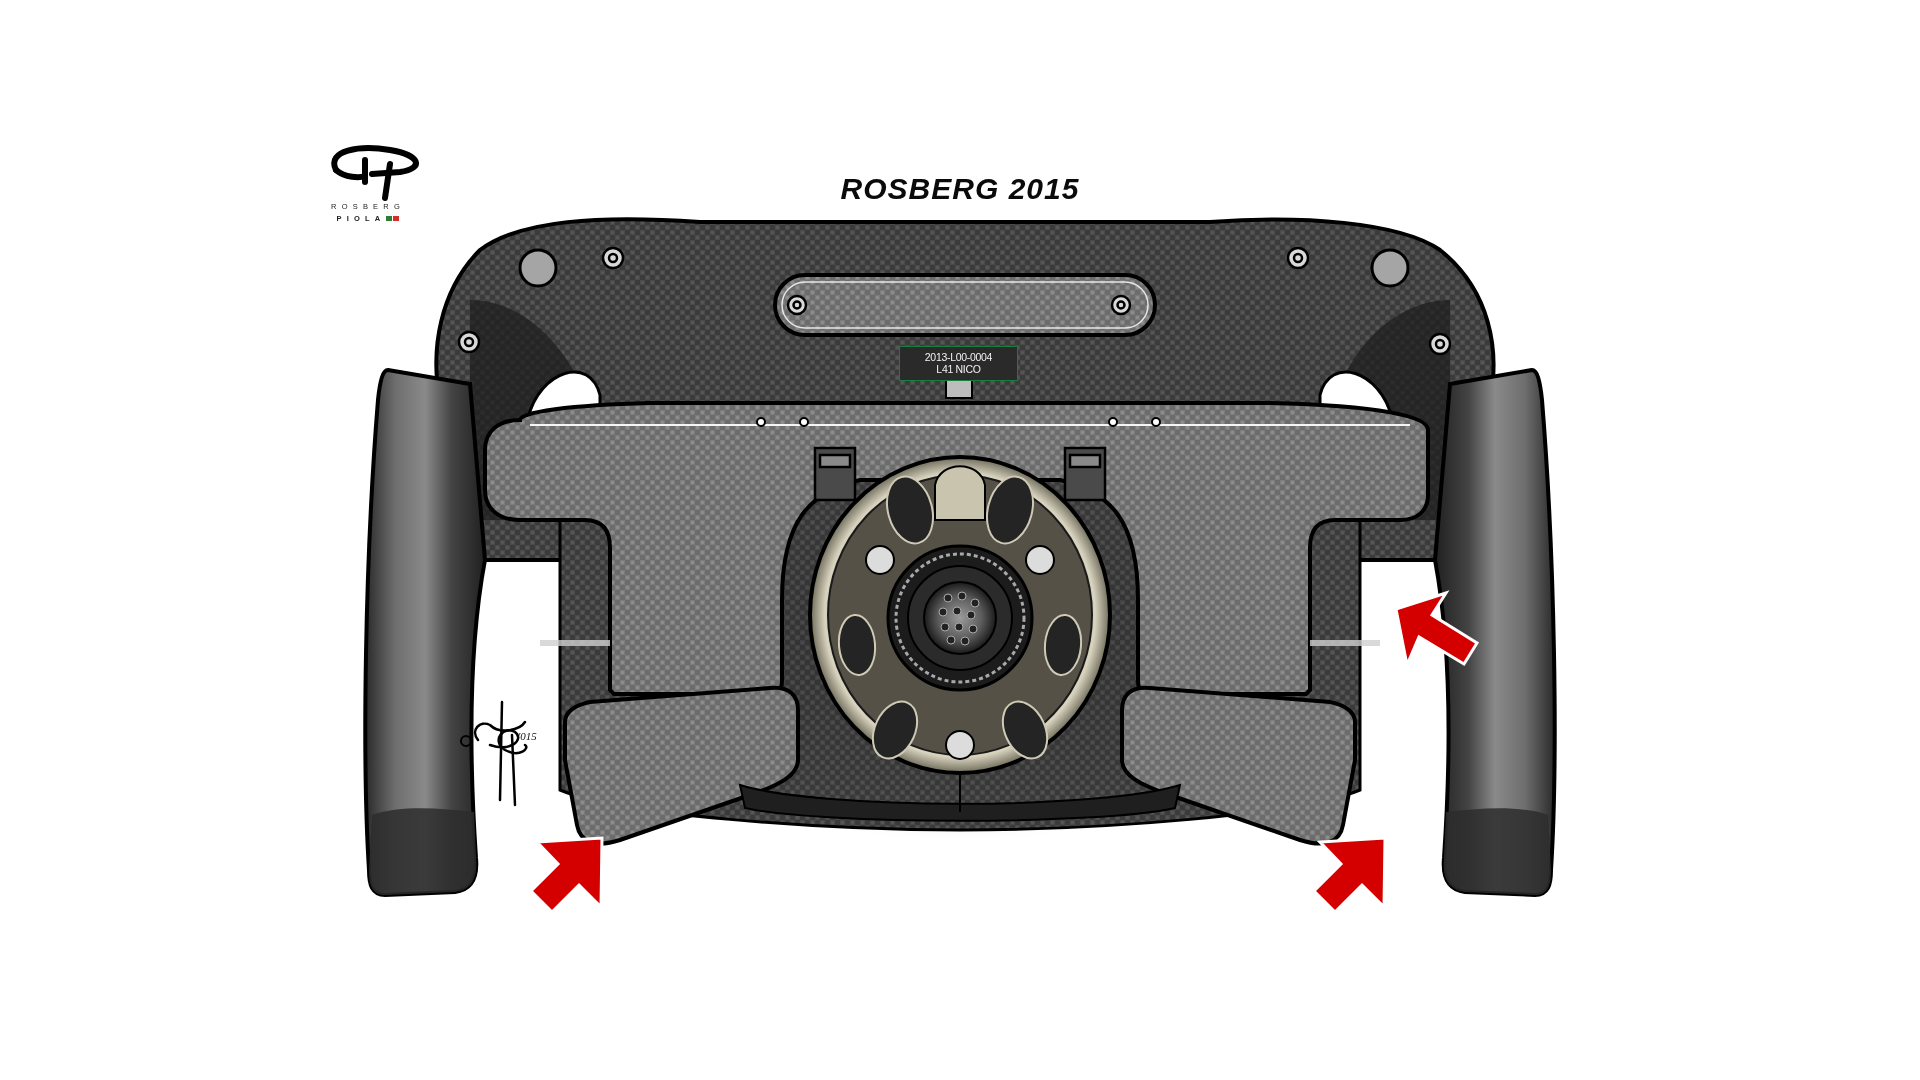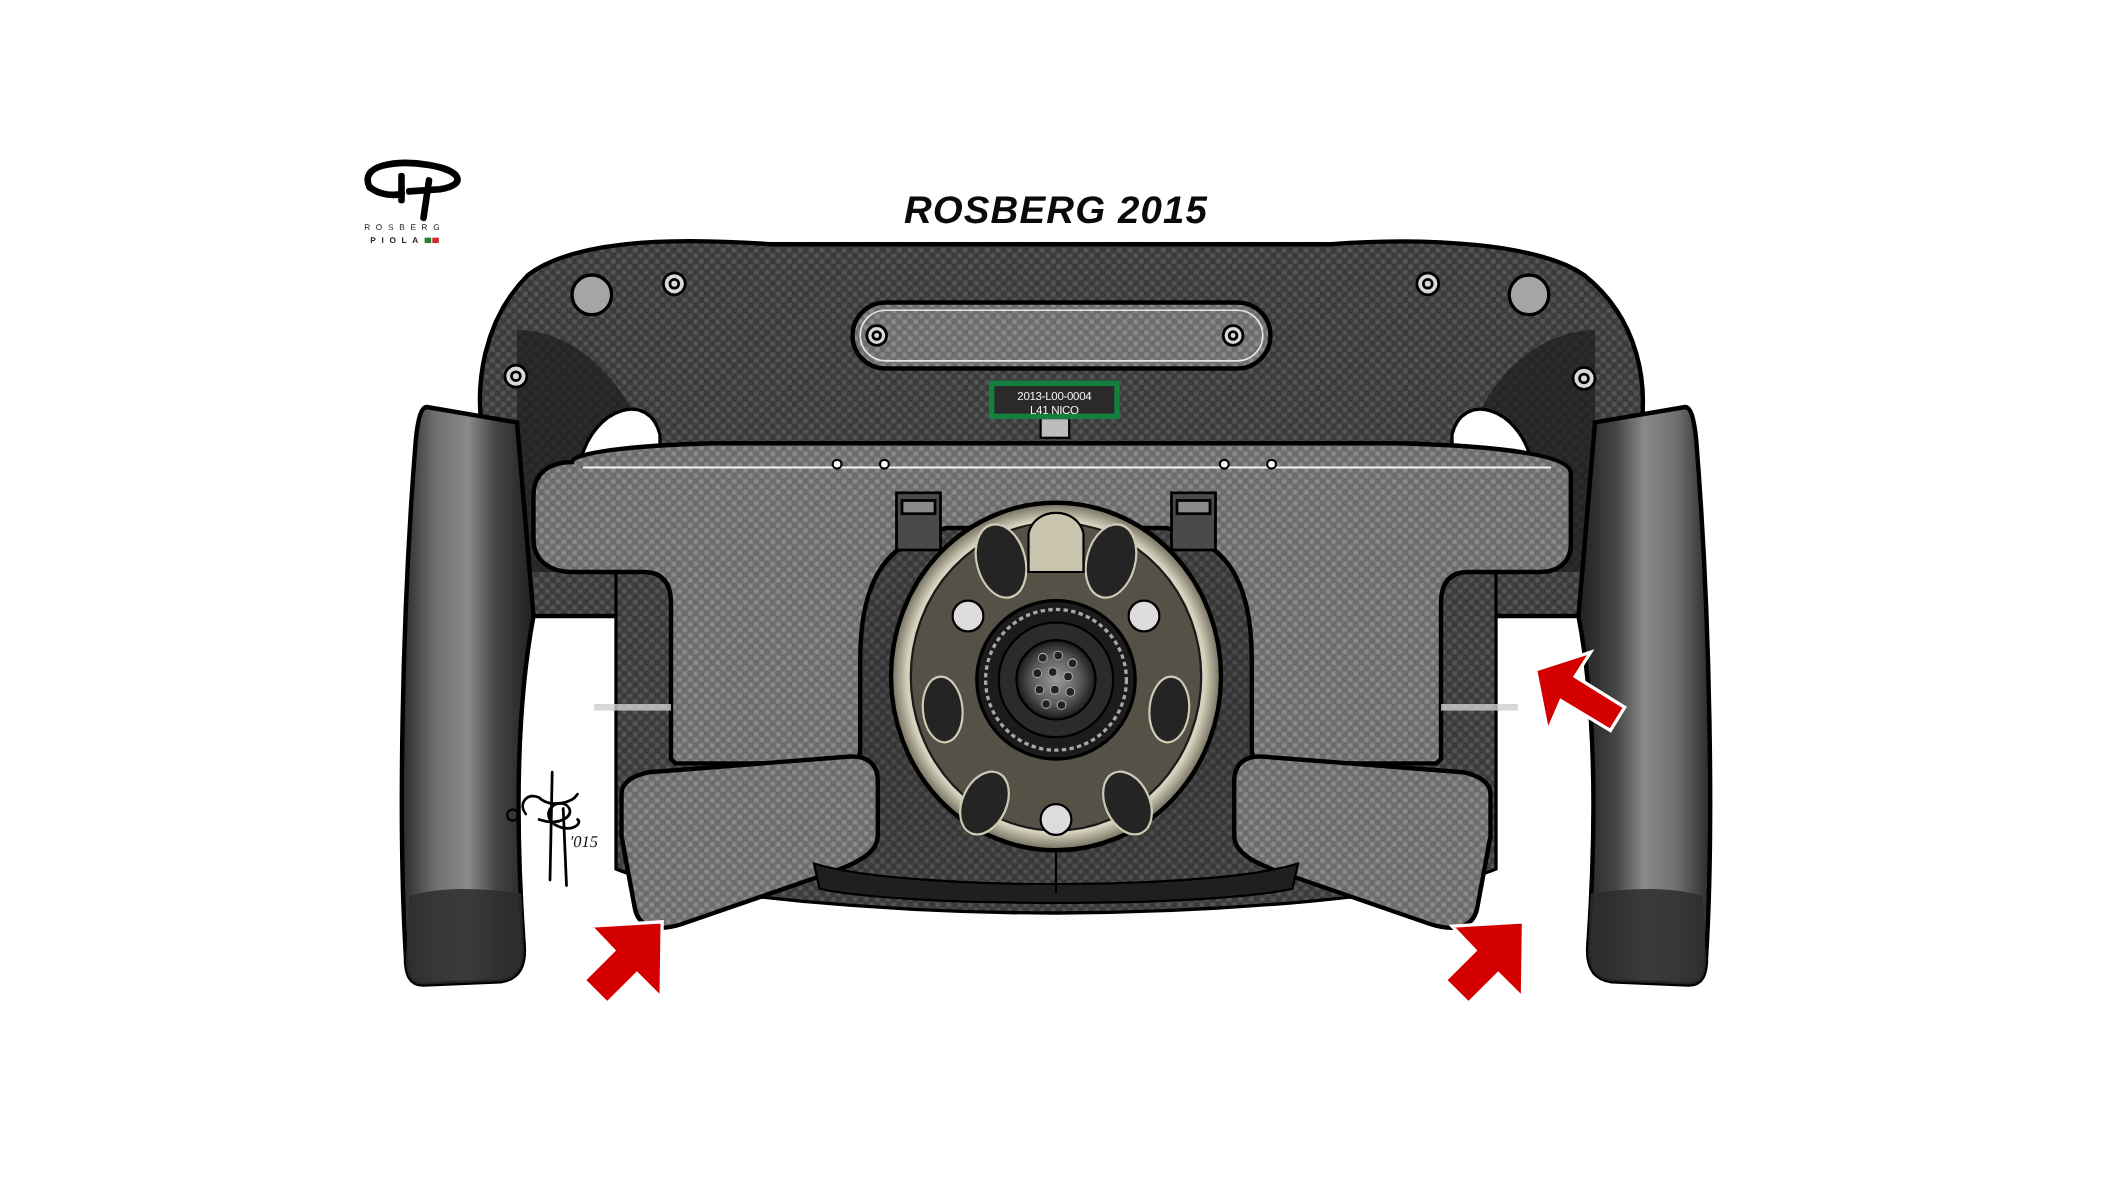--- a/index.html
+++ b/index.html
@@ -1,39 +1,39 @@
 <!DOCTYPE html>
 <html><head>
 <meta charset="utf-8">
 <style>
   html, body { margin: 0; padding: 0; background: #ffffff; }
   body { width: 1920px; height: 1080px; overflow: hidden; position: relative; font-family: "Liberation Sans", sans-serif; }
   .canvas { position: absolute; left: 0; top: 0; width: 1920px; height: 1080px; }
   .title {
     position: absolute; left: 0; width: 1920px; top: 172px; text-align: center;
     font-family: "Liberation Sans", sans-serif; font-weight: bold; font-style: italic;
-    font-size: 35px; letter-spacing: 1px; color: #0a0a0a;
+    font-size: 30px; letter-spacing: 1px; color: #0a0a0a;
   }
   .logo { position: absolute; left: 318px; top: 148px; width: 110px; height: 80px; }
   .logo-line {
     position: absolute; left: 0; width: 100px; text-align: center;
     font-family: "Liberation Sans", sans-serif; font-size: 7.5px; letter-spacing: 5.2px; color: #222;
   }
   .logo-line.l1 { top: 54px; }
   .logo-line.l2 { top: 66px; font-weight: bold; }
   .flag { display: inline-block; width: 6px; height: 5px; margin-left: 1px; vertical-align: 0; }
   .plate {
     position: absolute; left: 899px; top: 346px; width: 119px; height: 35px;
-    background: #2a2a2a; border: 5px solid #15803d; box-sizing: border-box;
+    background: #2a2a2a; border: 1px solid #15803d; box-sizing: border-box;
     color: #f2f2f2; font-family: "Liberation Sans", sans-serif; font-size: 10.5px;
     line-height: 12px; text-align: center; padding-top: 4px; letter-spacing: -0.3px;
   }
   .signature-year {
     position: absolute; left: 518px; top: 730px; font-family: "Liberation Serif", serif;
-    font-style: italic; font-size: 15px; color: #111; margin-top: 28px;
+    font-style: italic; font-size: 11px; color: #111;
   }
 </style>
 </head>
 <body>
 
 <svg class="canvas" viewBox="0 0 1920 1080" xmlns="http://www.w3.org/2000/svg">
   <defs>
     <pattern id="carbon" width="10" height="10" patternUnits="userSpaceOnUse">
       <rect width="10" height="10" fill="#3b3b3b"></rect>
       <rect width="5" height="5" fill="#4a4a4a"></rect>

